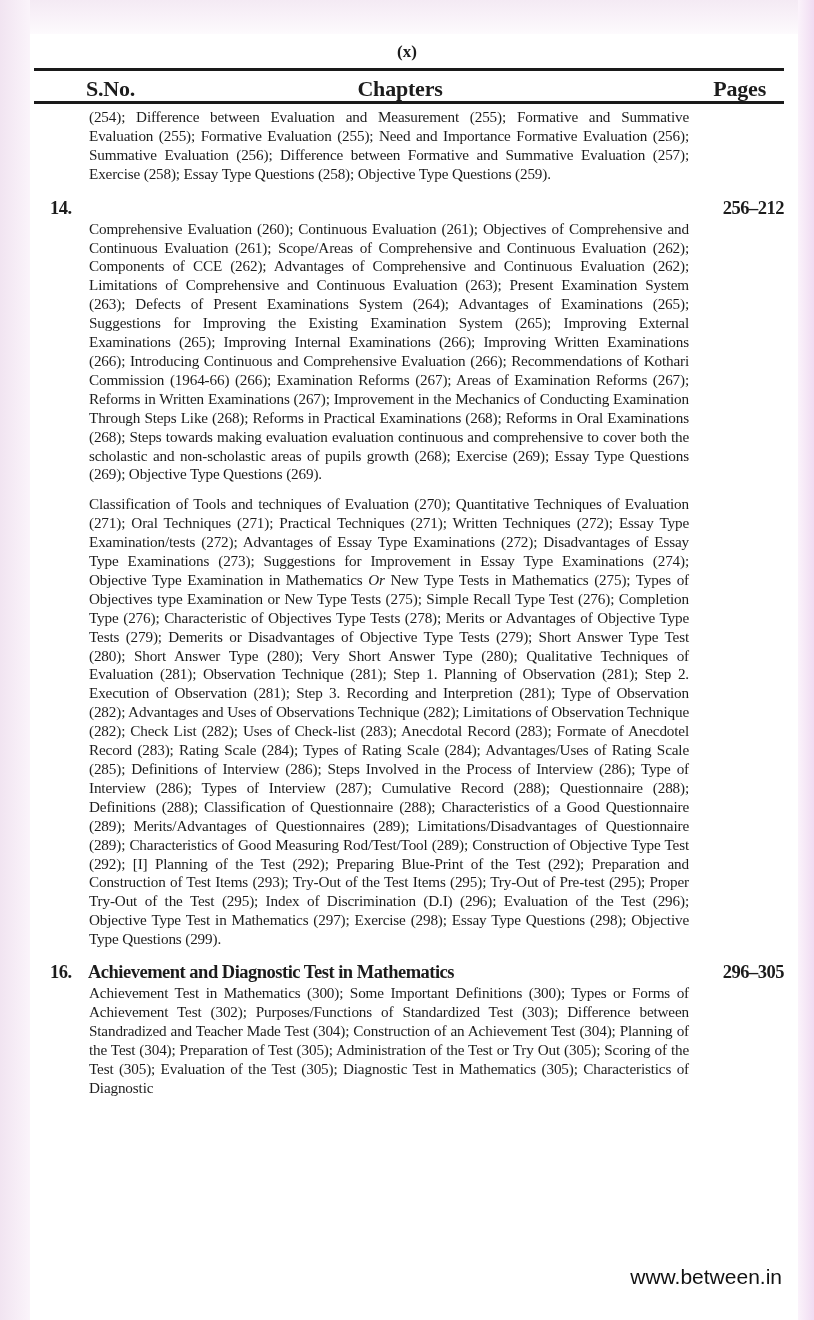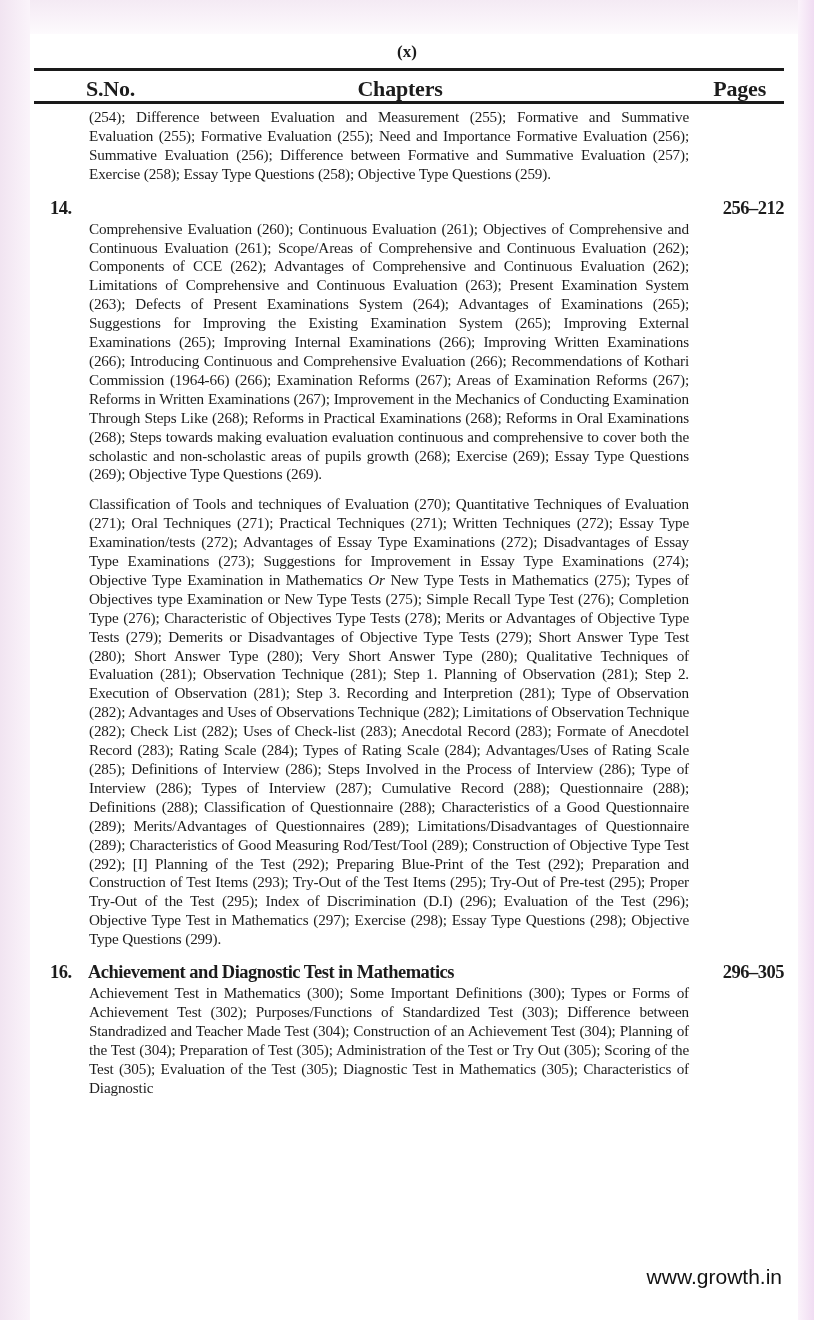--- a/index.html
+++ b/index.html
@@ -101,13 +101,13 @@
     <div class="chapter-head">
       <span class="chapter-num">16.</span>
       <span class="chapter-title">Achievement and Diagnostic Test in Mathematics</span>
       <span class="chapter-pages">296–305</span>
     </div>
     <div class="chapter-body">Achievement Test in Mathematics (300); Some Important Definitions (300); Types or Forms of Achievement Test (302); Purposes/Functions of Standardized Test (303); Difference between Standradized and Teacher Made Test (304); Construction of an Achievement Test (304); Planning of the Test (304); Preparation of Test (305); Administration of the Test or Try Out (305); Scoring of the Test (305); Evaluation of the Test (305); Diagnostic Test in Mathematics (305); Characteristics of Diagnostic</div>
   </div>
 
 </div>
 
-<div class="footer-url">www.growth.in</div>
+<div class="footer-url">www.between.in</div>
 
 </body></html>

